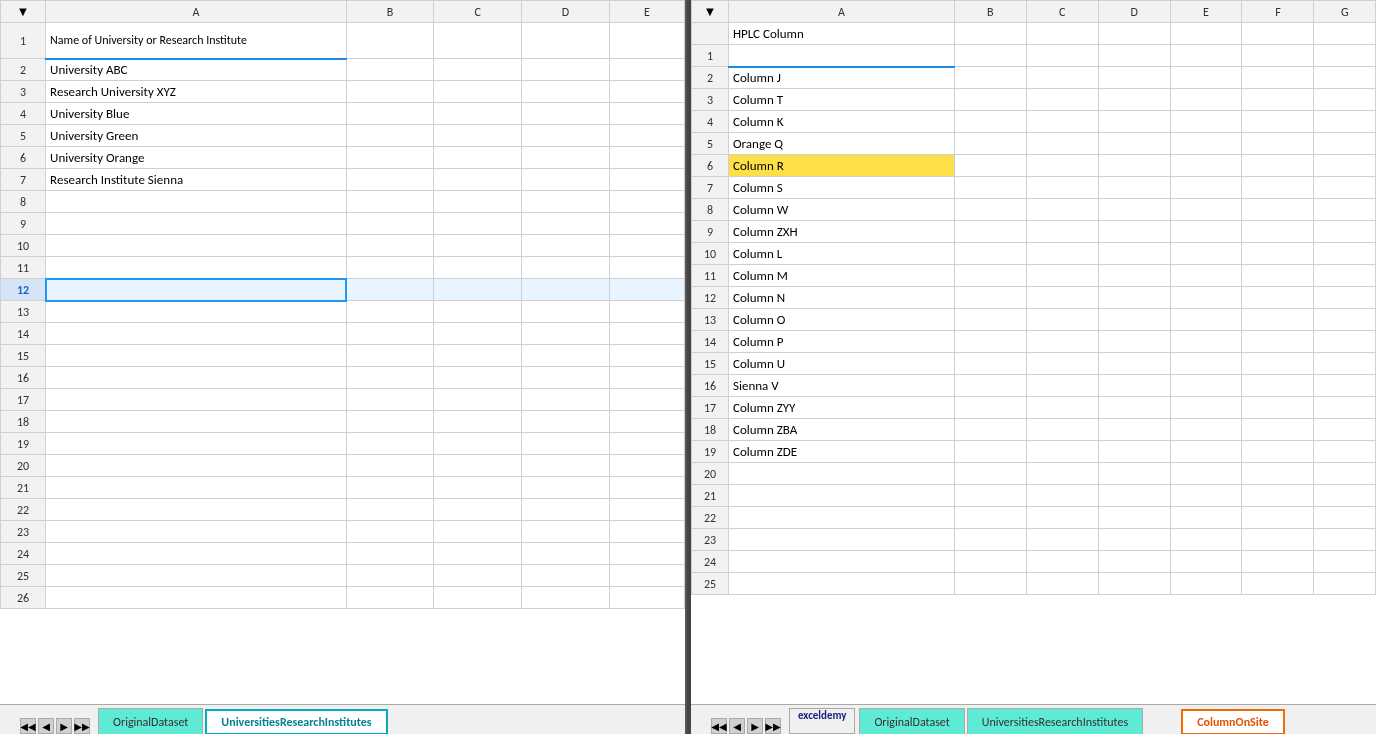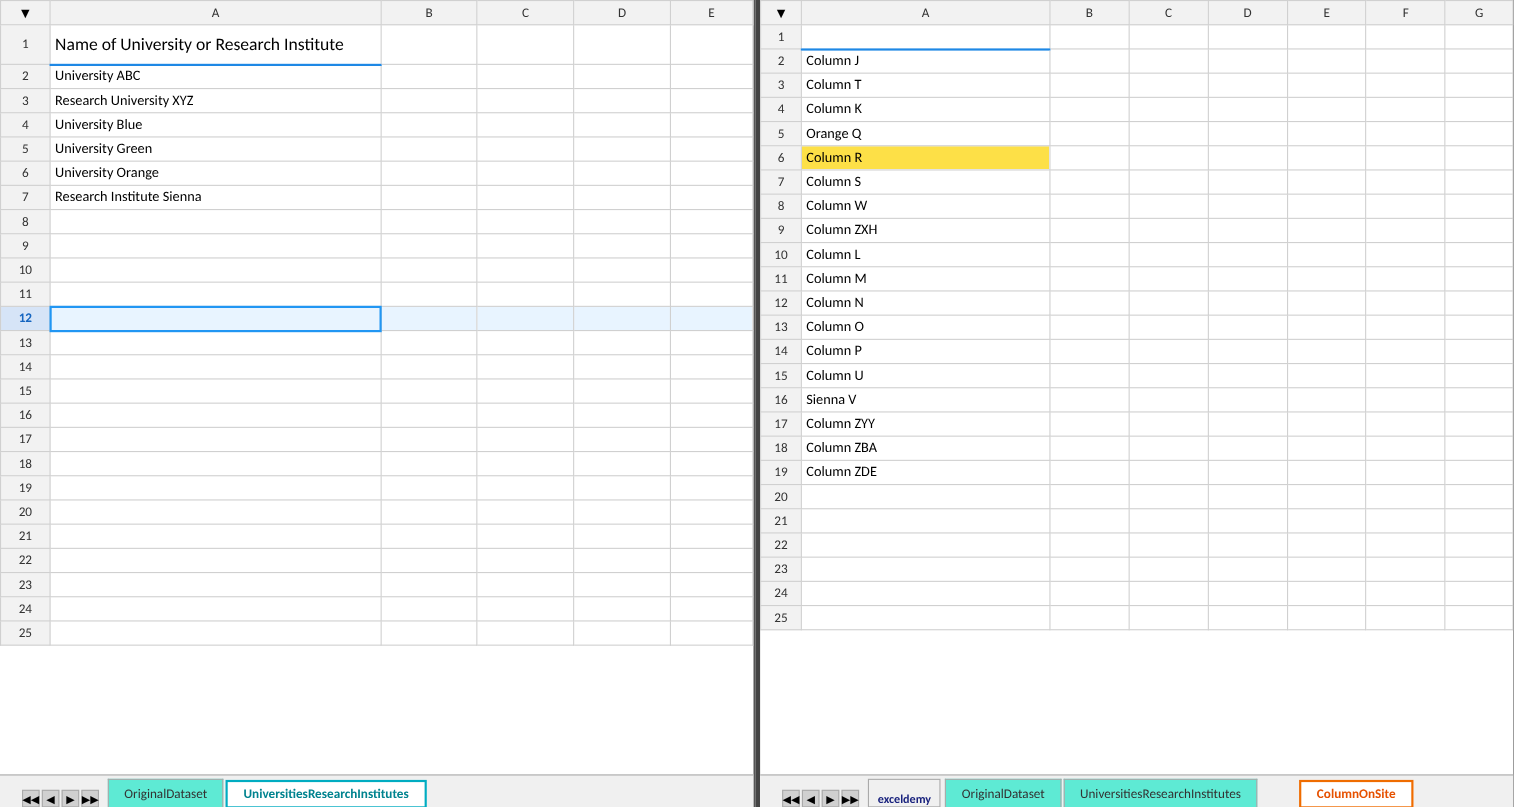--- a/index.html
+++ b/index.html
@@ -209,21 +209,21 @@
             <th class="col-header">A</th>
             <th class="col-header">B</th>
             <th class="col-header">C</th>
             <th class="col-header">D</th>
             <th class="col-header">E</th>
           </tr>
         </thead>
         <tbody id="left-tbody">
         <tr>
               <td class="row-header">1</td>
-              <td class="cell col-a" style="white-space: normal; line-height: 1.2; height: 36px; font-size: 16px;">Name of University or
+              <td class="cell col-a" style="white-space: normal; line-height: 1.2; height: 36px; font-size: 12px;">Name of University or
 Research Institute</td>
               <td class="cell col-b"></td>
               <td class="cell col-c"></td>
               <td class="cell col-d"></td>
               <td class="cell col-e"></td>
             </tr>
             <tr>
               <td class="row-header">2</td>
               <td class="cell col-a" style="border-top: 2px solid rgb(30, 136, 229);">University ABC</td>
               <td class="cell col-b"></td>
@@ -402,20 +402,28 @@
             <tr>
               <td class="row-header">24</td>
               <td class="cell col-a"></td>
               <td class="cell col-b"></td>
               <td class="cell col-c"></td>
               <td class="cell col-d"></td>
               <td class="cell col-e"></td>
             </tr>
             <tr>
               <td class="row-header">25</td>
+              <td class="cell col-a"></td>
+              <td class="cell col-b"></td>
+              <td class="cell col-c"></td>
+              <td class="cell col-d"></td>
+              <td class="cell col-e"></td>
+            </tr>
+            <tr>
+              <td class="row-header">26</td>
               <td class="cell col-a"></td>
               <td class="cell col-b"></td>
               <td class="cell col-c"></td>
               <td class="cell col-d"></td>
               <td class="cell col-e"></td>
             </tr>
           </tbody>
       </table>
     </div>
 
@@ -452,20 +460,30 @@
             <th class="col-header">A</th>
             <th class="col-header">B</th>
             <th class="col-header">C</th>
             <th class="col-header">D</th>
             <th class="col-header">E</th>
             <th class="col-header">F</th>
             <th class="col-header">G</th>
           </tr>
         </thead>
         <tbody id="right-tbody">
+        <tr>
+              <td class="row-header"></td>
+              <td class="cell col-a-right">HPLC Column</td>
+              <td class="cell"></td>
+              <td class="cell"></td>
+              <td class="cell"></td>
+              <td class="cell"></td>
+              <td class="cell"></td>
+              <td class="cell"></td>
+            </tr>
             <tr>
               <td class="row-header">1</td>
               <td class="cell col-a-right" style="border-bottom: 2px solid rgb(30, 136, 229);"></td>
               <td class="cell"></td>
               <td class="cell"></td>
               <td class="cell"></td>
               <td class="cell"></td>
               <td class="cell"></td>
               <td class="cell"></td>
             </tr>
@@ -714,21 +732,21 @@
     </div>
 
     <div class="tab-bar">
       <div class="nav-arrows">
         <div class="nav-arrow">◀◀</div>
         <div class="nav-arrow">◀</div>
         <div class="nav-arrow">▶</div>
         <div class="nav-arrow">▶▶</div>
       </div>
 
-      <div style="display:flex;align-items:flex-end;padding:0 8px;background:#f0f0f0;border:1px solid #aaa;margin-right:4px;height:26px;cursor:default;">
+      <div style="display:flex;align-items:flex-start;padding:0 8px;background:#f0f0f0;border:1px solid #aaa;margin-right:4px;height:26px;cursor:default;">
         <span style="color:#1a237e;font-weight:bold;font-size:11px;">exceldemy</span>
       </div>
       <div class="tab">OriginalDataset</div>
       <div class="tab">UniversitiesResearchInstitutes</div>
       <div class="tab active-orange">ColumnOnSite</div>
     </div>
   </div>
 </div>
 
 </body></html>

